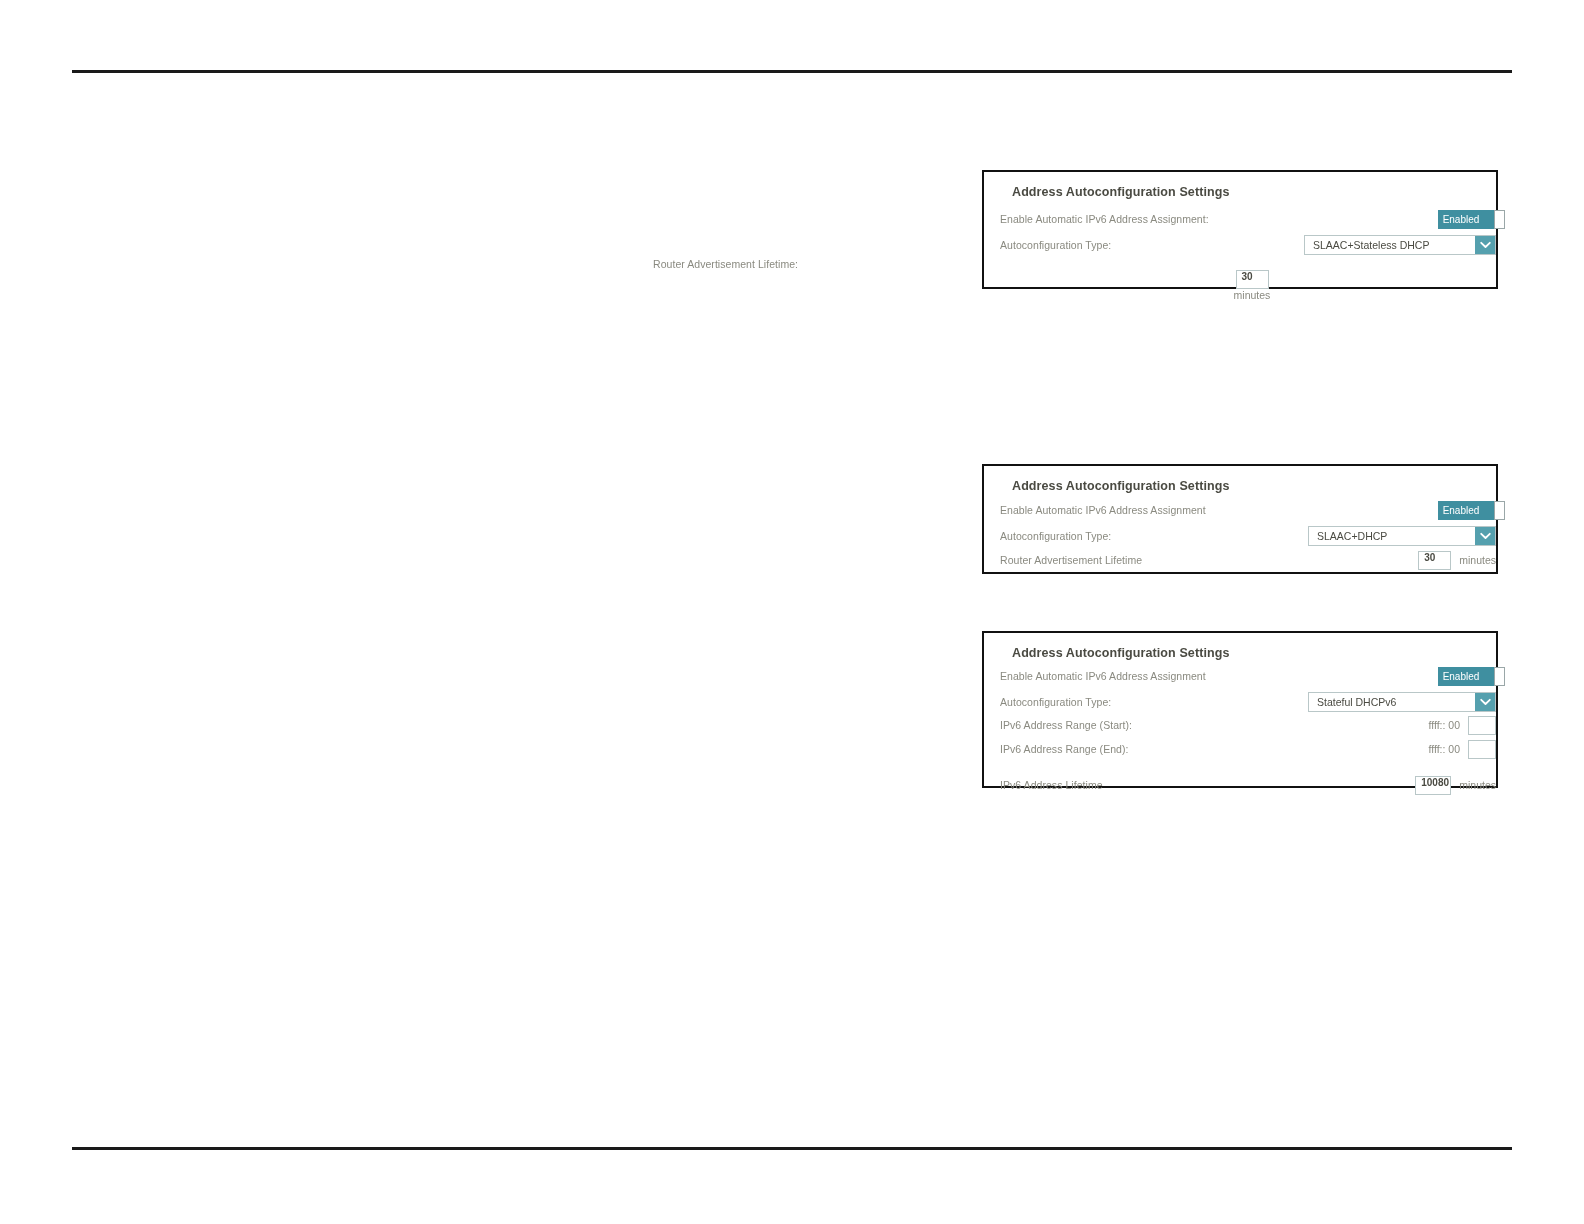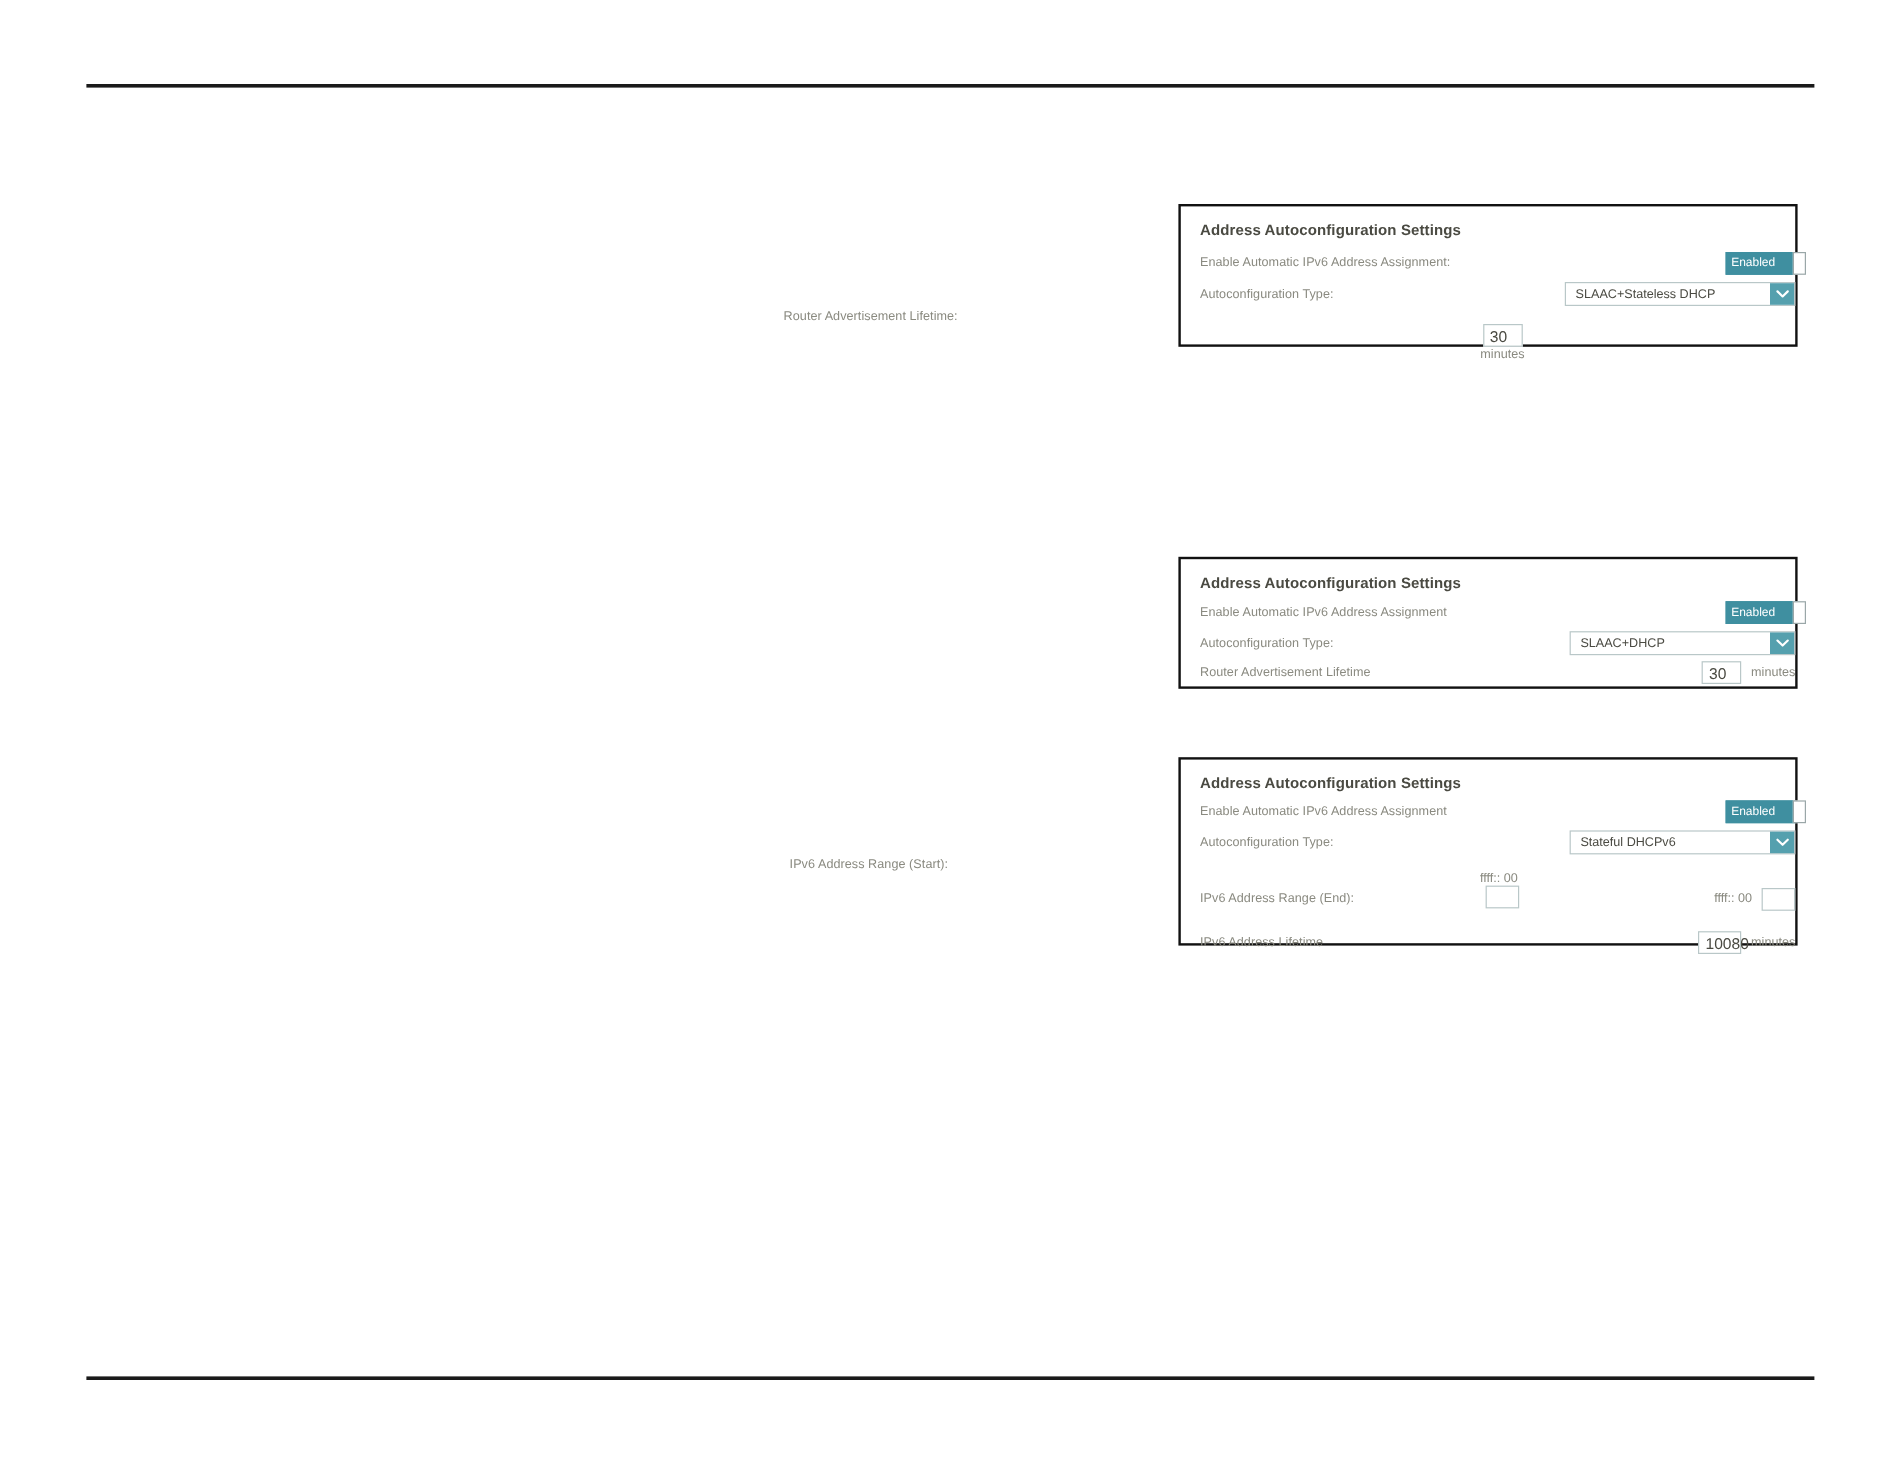--- a/index.html
+++ b/index.html
@@ -29,21 +29,21 @@
   .rule.footer { top: 1147px; }
 
   
   .panel {
     position: absolute;
     background: #ffffff;
     border: 2px solid #111111;
   }
   .panel-title {
     position: absolute;
-    left: 16px;
+    left: 28px;
     top: 13px;
     font-size: 12.5px;
     font-weight: bold;
     color: #4a4a42;
     letter-spacing: 0.1px;
     white-space: nowrap;
   }
 
   
   .row {
@@ -122,25 +122,26 @@
   }
   .select .sel-arrow svg { display: block; }
 
   
   .tinput {
     margin-left: 8px;
     height: 19px;
     background: #ffffff;
     border: 1px solid #b9c7c8;
     display: flex;
-    align-items: flex-end;
+    align-items: flex-start;
     padding: 0 5px;
-    font-size: 13px;
+    font-size: 10px;
     color: #4a4a42;
     flex: 0 0 auto;
+    font-weight: bold;
   }
   .suffix {
     margin-left: 8px;
     font-size: 10.5px;
     color: #8a8a80;
     white-space: nowrap;
   }
   .prefix {
     margin-left: 2px;
     font-size: 10.5px;
@@ -236,21 +237,21 @@
       <div class="select" style="width:188px;">
         <span class="sel-value">Stateful DHCPv6</span>
         <span class="sel-arrow">
           <svg width="11" height="8" viewBox="0 0 11 8">
             <path d="M1.2 1.8 L5.5 6 L9.8 1.8" fill="none" stroke="#ffffff" stroke-width="1.8" stroke-linecap="round" stroke-linejoin="round"></path>
           </svg>
         </span>
       </div>
     </div>
 
-    <div class="row" style="left:0; top:81px; width:100%; padding-left:16px;flex-direction:column;">
+    <div class="row" style="left:0; top:81px; width:100%; padding-left:16px;">
       <div class="label" style="width:1180px;">IPv6 Address Range (Start):</div>
       <span class="prefix">ffff:: 00</span>
       <div class="tinput" style="width:28px;">
         <span></span>
       </div>
     </div>
 
     <div class="row" style="left:0; top:105px; width:100%; padding-left:16px;">
       <div class="label" style="width:1180px;">IPv6 Address Range (End):</div>
       <span class="prefix">ffff:: 00</span>

